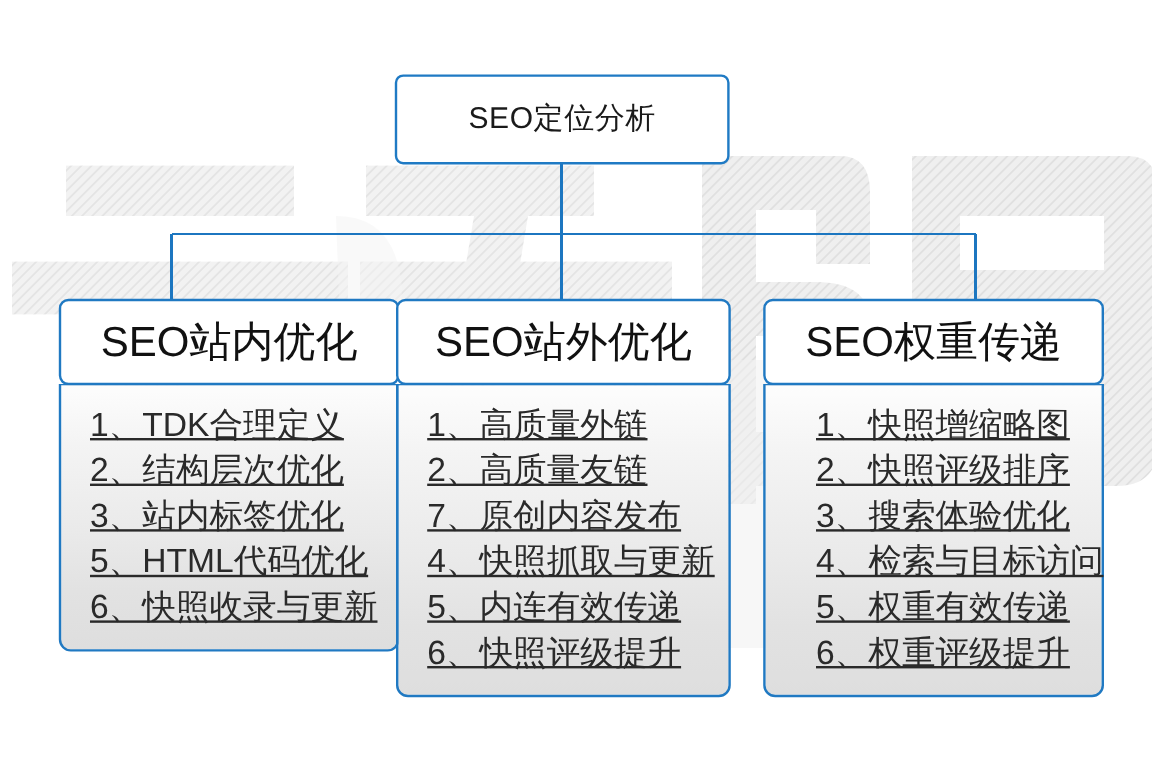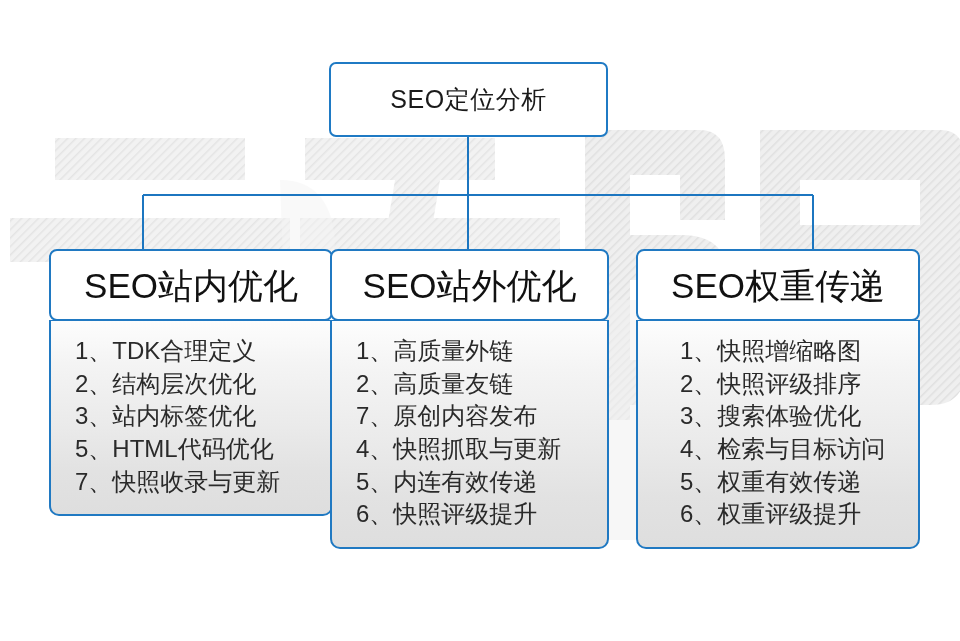--- a/index.html
+++ b/index.html
@@ -93,25 +93,26 @@
     margin-top: -1px;
     background: linear-gradient(180deg,
                 #fdfdfd 0%,
                 #f4f4f4 22%,
                 #eaeaea 55%,
                 #e2e2e2 78%,
                 #dedede 100%);
     padding: 14px 0 16px 0;
   }
   .li {
-    font-size: 24px;
+    font-size: 28px;
     color: #2a2a2a;
     line-height: 1.36;
     white-space: nowrap;
     padding-left: 26px;
+    text-decoration: underline;
   }
 
   
   #col-0 { left: 2px;   top: 249px; width: 284px; margin-left: 47px; }
   #col-1 { left: 330px; top: 249px; width: 279px; }
   #col-2 { left: 636px; top: 249px; width: 284px; }
 
   #col-0 .li { padding-left: 24px; }
   #col-1 .li { padding-left: 24px; }
   #col-2 .li { padding-left: 42px; }
@@ -186,21 +187,21 @@
 
   <div class="column" id="col-0">
     <div class="col-head">
       <span class="htext">SEO站内优化</span>
     </div>
     <div class="col-body">
       <div class="li">1、TDK合理定义</div>
       <div class="li">2、结构层次优化</div>
       <div class="li">3、站内标签优化</div>
       <div class="li">5、HTML代码优化</div>
-      <div class="li">7、快照收录与更新</div>
+      <div class="li">6、快照收录与更新</div>
     </div>
   </div>
 
   <div class="column" id="col-1">
     <div class="col-head">
       <span class="htext">SEO站外优化</span>
     </div>
     <div class="col-body">
       <div class="li">1、高质量外链</div>
       <div class="li">2、高质量友链</div>

